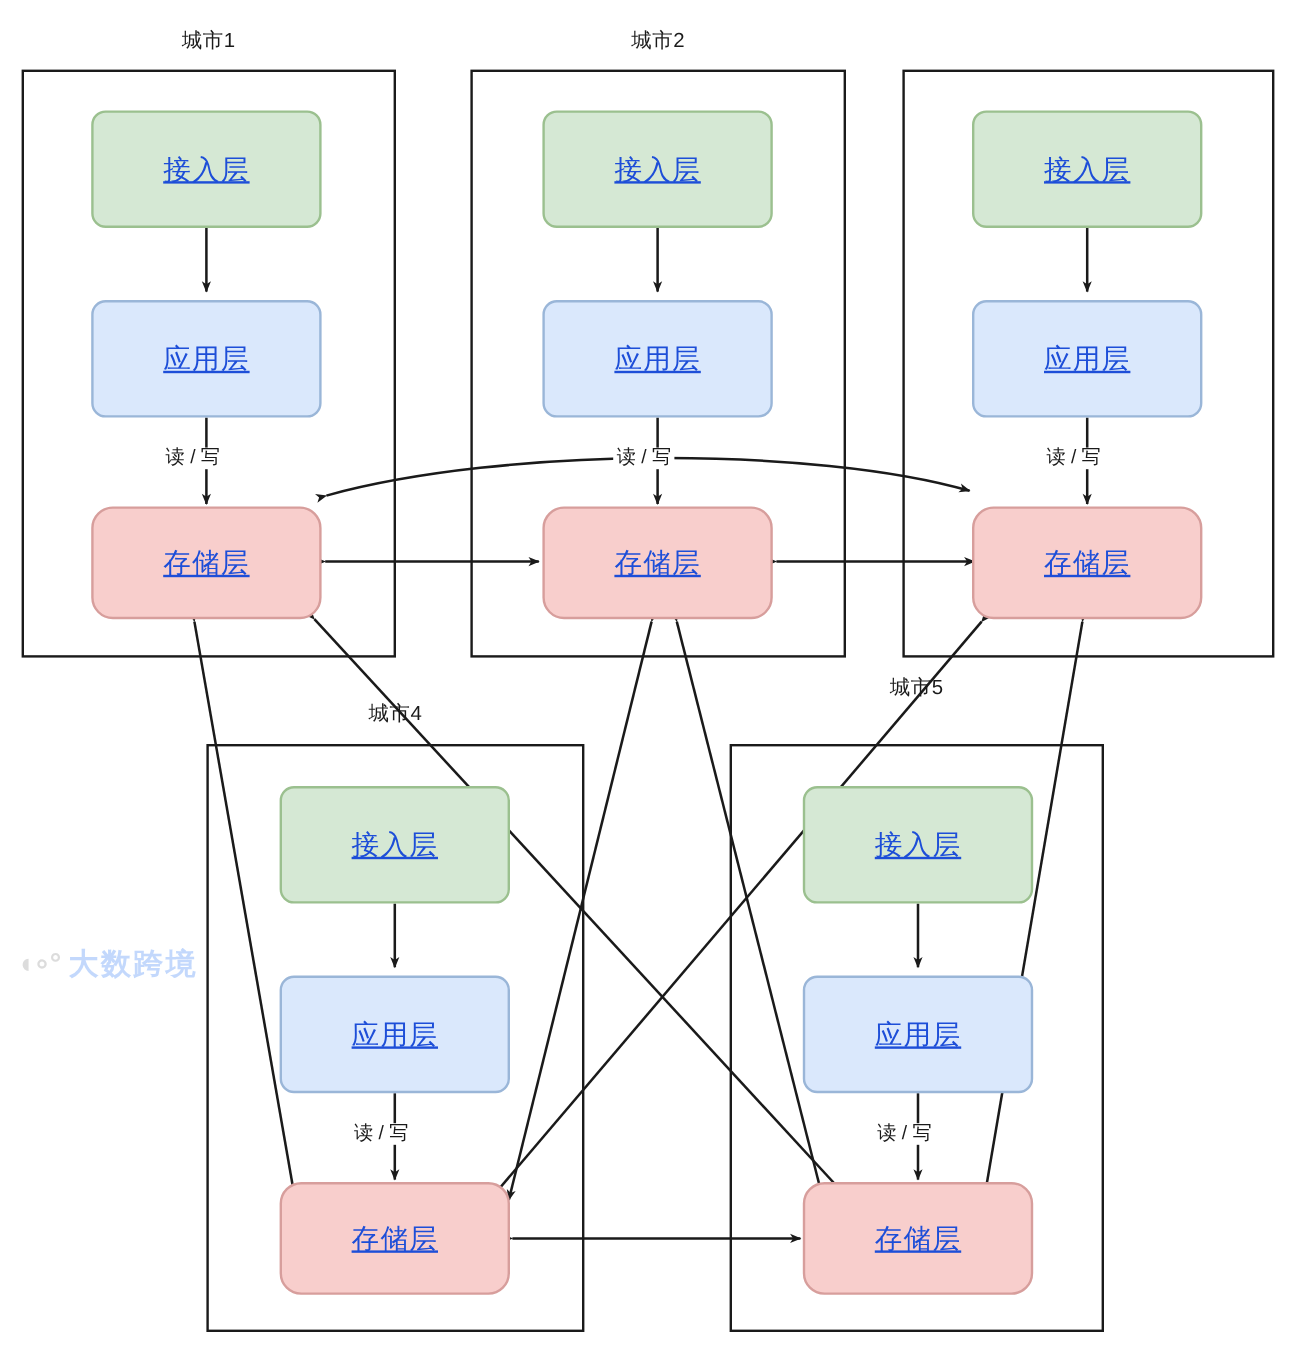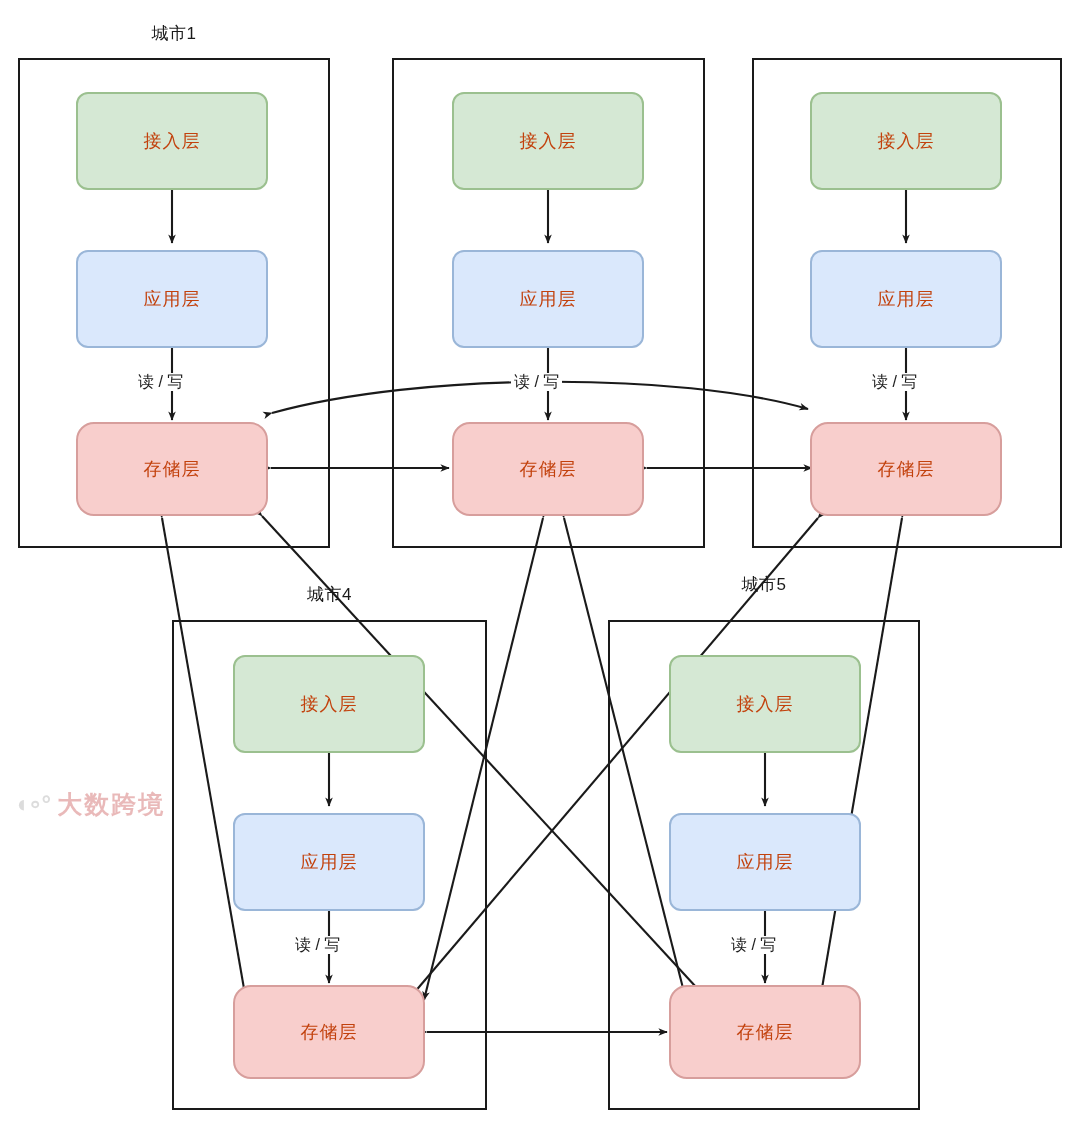--- a/index.html
+++ b/index.html
@@ -31,23 +31,24 @@
   
   .node{
     position:absolute;
     box-sizing:border-box;
     border-radius:12px;
     border-width:2px;
     border-style:solid;
     display:flex;
     align-items:center;
     justify-content:center;
-    font-size:18px;
-    color:#c2410c;
+    font-size:23px;
+    color:#1d4ed8;
     letter-spacing:1px;
+    text-decoration:underline;
   }
   .node.access{background:#d5e8d4;border-color:#9bc08f;}
   .node.app{background:#dae8fc;border-color:#9ab6d8;}
   .node.storage{background:#f8cecc;border-color:#d79e9c;border-radius:18px;}
 
   
   .edge-label{
     position:absolute;
     font-size:16px;
     color:#1a1a1a;
@@ -64,21 +65,21 @@
     display:flex;align-items:center;gap:7px;
     opacity:.30;
     pointer-events:none;
     user-select:none;
   }
   .watermark .mark-glyph{
     font-size:24px;line-height:24px;color:#8d8d8d;font-weight:bold;
     letter-spacing:-1px;
   }
   .watermark .mark-text{
-    font-size:25px;line-height:26px;color:#b91c1c;font-weight:bold;
+    font-size:25px;line-height:26px;color:#3b82f6;font-weight:bold;
     letter-spacing:2px;
   }
 </style>
 </head>
 <body>
 
 <div id="canvas">
 
   <svg class="svg-layer" viewBox="0 0 1080 1127" xmlns="http://www.w3.org/2000/svg">
     <defs>
@@ -124,28 +125,29 @@
 
       <line x1="818" y1="518" x2="408" y2="1000" marker-start="url(#ahr)" marker-end="url(#ah)"></line>
 
       <line x1="902" y1="518" x2="820" y2="1000" marker-start="url(#ahr)" marker-end="url(#ah)"></line>
     </g>
   </svg>
 
   <div class="city-title" style="left:18px;top:22px;width:312px;">城市1</div>
   <div class="city-frame" style="left:18px;top:58px;width:312px;height:490px;"></div>
 
+  <div class="city-title" style="left:392px;top:22px;width:313px;">城市2</div>
   <div class="city-frame" style="left:392px;top:58px;width:313px;height:490px;"></div>
 
   <div class="city-frame" style="left:752px;top:58px;width:310px;height:490px;"></div>
 
   <div class="city-title" style="left:172px;top:583px;width:315px;">城市4</div>
   <div class="city-frame" style="left:172px;top:620px;width:315px;height:490px;"></div>
 
-  <div class="city-title" style="left:608px;top:573px;width:312px;">城市5</div>
+  <div class="city-title" style="left:608px;top:561px;width:312px;">城市5</div>
   <div class="city-frame" style="left:608px;top:620px;width:312px;height:490px;"></div>
 
   <div class="node access" style="left:76px;top:92px;width:192px;height:98px;">接入层</div>
   <div class="node app" style="left:76px;top:250px;width:192px;height:98px;">应用层</div>
   <div class="edge-label" style="left:135px;top:373px;">读 / 写</div>
   <div class="node storage" style="left:76px;top:422px;width:192px;height:94px;">存储层</div>
 
   <div class="node access" style="left:452px;top:92px;width:192px;height:98px;">接入层</div>
   <div class="node app" style="left:452px;top:250px;width:192px;height:98px;">应用层</div>
   <div class="edge-label" style="left:511px;top:373px;">读 / 写</div>

